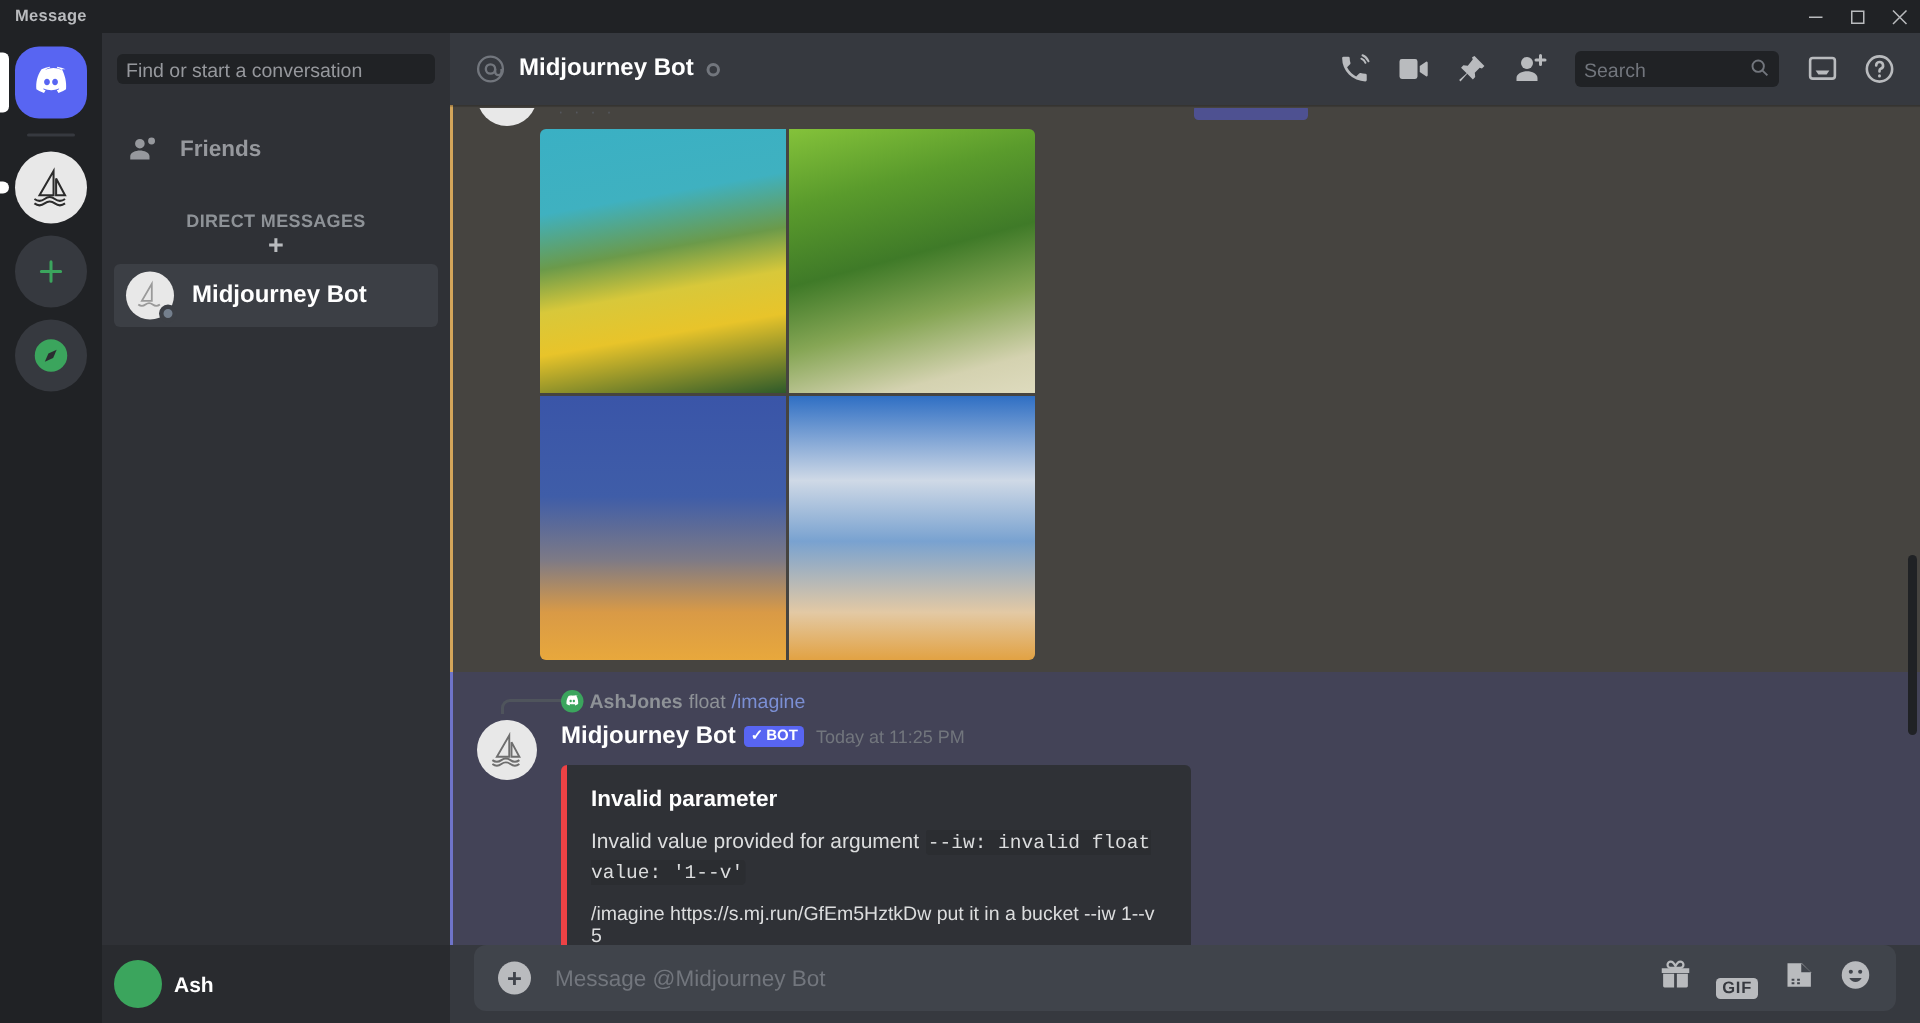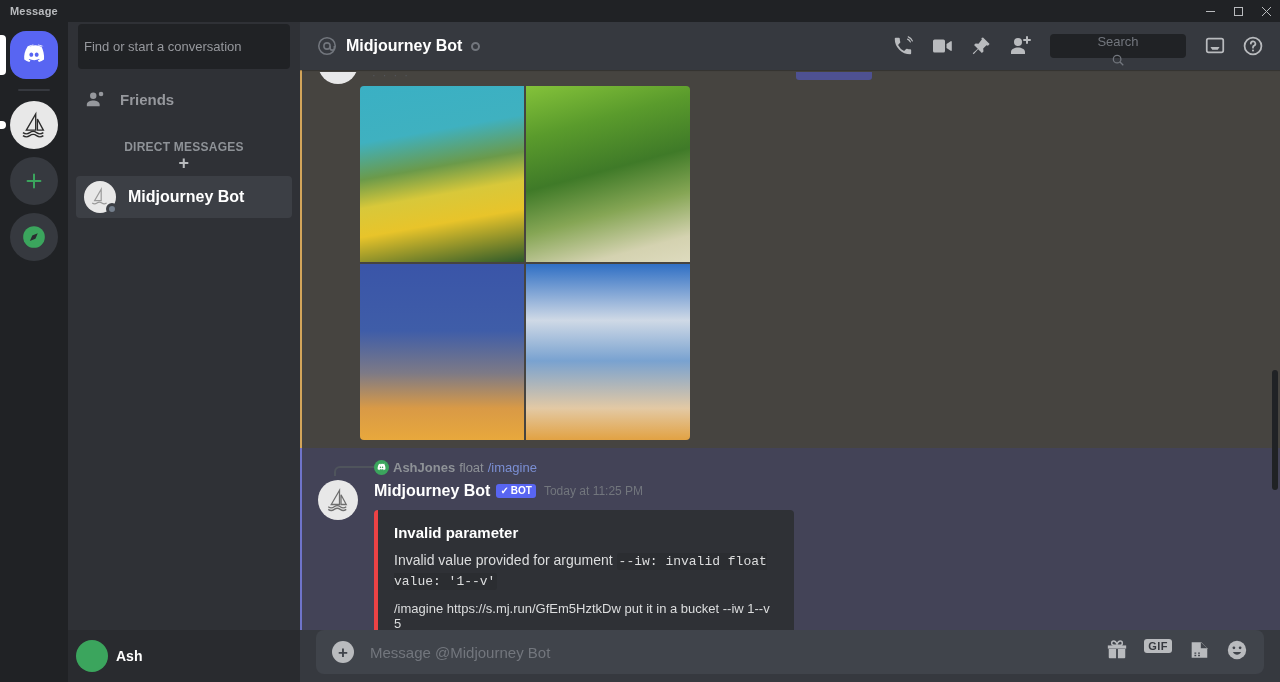--- a/index.html
+++ b/index.html
@@ -50,21 +50,21 @@
   .icon-sq.discord { background: #5865f2; border-radius: 16px; }
   .icon-sq.circ { border-radius: 50%; }
   .icon-sq.mj { background: #e8e8e8; }
   .icon-sq.dark { background: #36393f; }
   .rail-sep { width: 32px; height: 2px; background: #36393f; border-radius: 1px; margin: 2px 0; }
 
   
   .sidebar { width: 232px; flex: 0 0 232px; background: #2f3136; display: flex; flex-direction: column; }
   .dm-search-wrap { height: 48px; display: flex; align-items: center; padding: 0 10px; flex: 0 0 48px; }
   .dm-search {
-    width: 100%; height: 45px; background: #202225; border-radius: 4px;
+    width: 100%; height: 20px; background: #202225; border-radius: 4px;
     display: flex; align-items: center; padding: 0 6px;
     font-size: 13px; color: #96989d;
   }
   .dm-list { flex: 1; padding: 8px 8px 0 8px; overflow: hidden; }
   .dm-row {
     height: 42px; border-radius: 4px; display: flex; align-items: center;
     padding: 0 8px; gap: 12px; margin-bottom: 2px; color: #96989d;
   }
   .dm-row.active { background: #3c3f45; color: #fff; }
   .dm-row .label { font-size: 16px; font-weight: bold; }
@@ -99,21 +99,21 @@
   .chan-at { color: #72767d; margin-right: 8px; display: flex; }
   .chan-title { font-size: 16px; font-weight: bold; color: #fff; }
   .chan-status {
     width: 9px; height: 9px; border-radius: 50%; border: 2px solid #72767d; margin-left: 9px;
   }
   .hdr-tools { margin-left: auto; display: flex; align-items: center; gap: 16px; padding-right: 8px; }
   .hdr-ico { color: #b9bbbe; display: flex; align-items: center; }
   .search-box {
     width: 136px; height: 24px; background: #202225; border-radius: 4px;
     display: flex; align-items: center; padding: 0 6px; gap: 4px;
-    font-size: 13px; color: #72767d; margin: 0 2px; flex-direction: column;
+    font-size: 13px; color: #72767d; margin: 0 2px;
   }
   .search-box .txt { flex: 1; }
 
   
   .msgs { flex: 1; position: relative; overflow: hidden; }
   .msg-hl {
     background: #464440; border-left: 2px solid #d3a55a;
     padding: 2px 16px 8px 14px; position: relative;
   }
   .cut-top { height: 12px; overflow: hidden; position: relative; }
@@ -181,21 +181,21 @@
   .composer {
     background: #40444b; border-radius: 8px; height: 44px;
     display: flex; align-items: center; padding: 0 16px; gap: 16px;
   }
   .composer .plus-circ {
     width: 22px; height: 22px; border-radius: 50%; background: #b9bbbe;
     display: flex; align-items: center; justify-content: center; color: #40444b;
     font-size: 17px; font-weight: bold; line-height: 1; flex: 0 0 22px;
   }
   .composer .ph { flex: 1; font-size: 15px; color: #72767d; }
-  .composer-icons { display: flex; align-items: flex-start; gap: 16px; color: #b9bbbe; text-decoration: underline; }
+  .composer-icons { display: flex; align-items: flex-end; gap: 16px; color: #b9bbbe; text-decoration: underline; }
   .gif-box { font-size: 11px; font-weight: bold; background: #b9bbbe; color: #36393f;
     border-radius: 3px; padding: 1px 4px; letter-spacing: .5px;}
   .scroll-thumb {
     position: absolute; right: 2px; top: 300px; width: 6px; height: 120px;
     background: #202225; border-radius: 3px;
   }
 </style>
 </head>
 <body>
 

